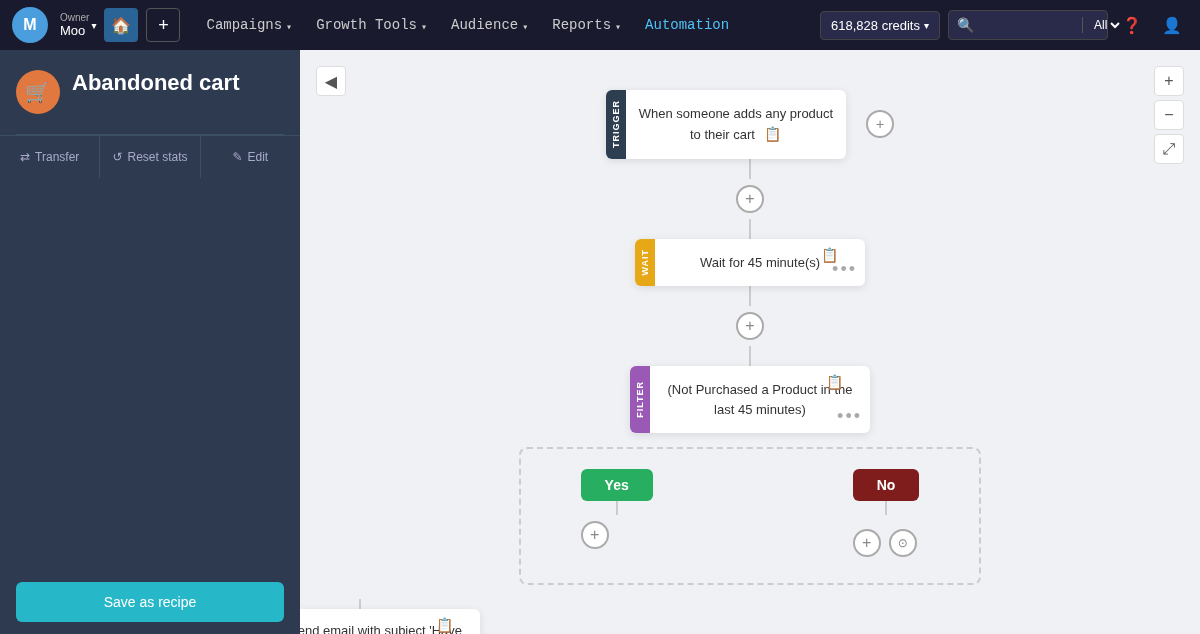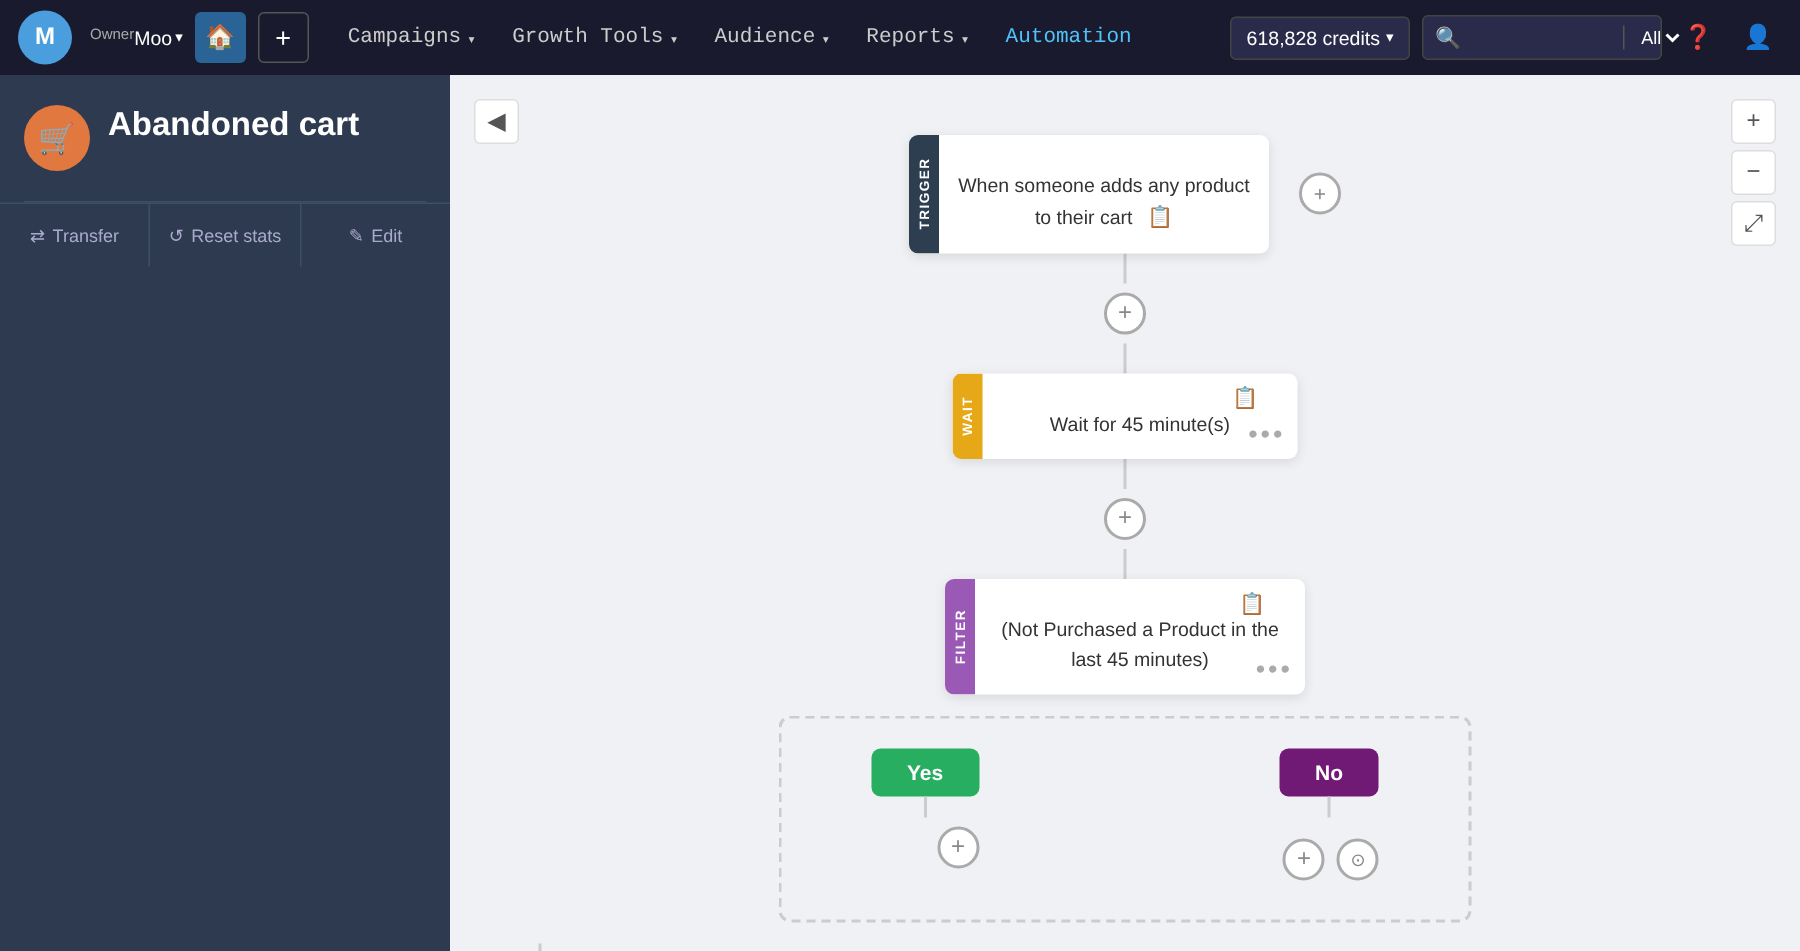--- a/index.html
+++ b/index.html
@@ -5,21 +5,21 @@
     * { box-sizing: border-box; margin: 0; padding: 0; }
     body { font-family: -apple-system, BlinkMacSystemFont, 'Segoe UI', sans-serif; font-size: 14px; background: #f0f0f0; }
 
     
     .topnav {
       display: flex; align-items: center; height: 50px;
       background: #1a1a2e; color: white; padding: 0 12px; gap: 8px;
       position: fixed; top: 0; left: 0; right: 0; z-index: 100;
     }
     .nav-logo { width: 36px; height: 36px; border-radius: 50%; background: #4a9edd; display: flex; align-items: center; justify-content: center; font-weight: bold; font-size: 16px; color: white; }
-    .nav-owner { display: flex; flex-direction: row; margin-left: 4px; }
+    .nav-owner { display: flex; flex-direction: column; margin-left: 4px; }
     .nav-owner-label { font-size: 10px; color: #aaa; }
     .nav-owner-name { font-size: 13px; color: white; }
     .nav-owner-btn { display: flex; align-items: center; gap: 2px; cursor: pointer; }
     .nav-home-btn { background: #2a6496; border: none; color: white; width: 34px; height: 34px; border-radius: 4px; cursor: pointer; display: flex; align-items: center; justify-content: center; font-size: 16px; }
     .nav-add-btn { background: transparent; border: 1px solid #555; color: white; width: 34px; height: 34px; border-radius: 4px; cursor: pointer; display: flex; align-items: center; justify-content: center; font-size: 18px; }
     .nav-menu-items { display: flex; gap: 4px; margin-left: 8px; }
     .nav-menu-item { color: #ccc; background: none; border: none; cursor: pointer; padding: 6px 10px; border-radius: 4px; font-size: 14px; display: flex; align-items: flex-end; gap: 4px; font-family: Liberation Mono, monospace; }
     .nav-menu-item.active { color: #4fc3f7; }
     .nav-spacer { flex: 1; }
     .nav-credits { background: #2a2a4a; border: 1px solid #444; color: white; padding: 6px 10px; border-radius: 4px; font-size: 13px; display: flex; align-items: center; gap: 4px; cursor: pointer; }
@@ -75,38 +75,38 @@
     .zoom-btn { width: 30px; height: 30px; background: white; border: 1px solid #ddd; cursor: pointer; display: flex; align-items: center; justify-content: center; font-size: 16px; border-radius: 4px; color: #555; }
 
     .collapse-btn { position: absolute; top: 16px; left: 16px; z-index: 10; width: 30px; height: 30px; background: white; border: 1px solid #ddd; cursor: pointer; display: flex; align-items: center; justify-content: center; font-size: 16px; border-radius: 4px; color: #555; }
 
     
     .flow-container { display: flex; flex-direction: column; align-items: center; padding-top: 20px; position: relative; }
 
     .node-card { background: white; border-radius: 6px; min-width: 220px; max-width: 240px; box-shadow: 0 2px 8px rgba(0,0,0,0.1); position: relative; overflow: hidden; }
     .node-label-tag { position: absolute; left: 0; top: 0; bottom: 0; width: 20px; display: flex; align-items: center; justify-content: center; }
     .node-label-text { writing-mode: vertical-rl; text-orientation: mixed; transform: rotate(180deg); font-size: 9px; font-weight: bold; letter-spacing: 1px; color: white; text-transform: uppercase; }
-    .node-content { margin-left: 20px; padding: 14px 10px; font-size: 13px; color: #333; text-align: center; line-height: 1.5; margin-top: 10px; }
+    .node-content { margin-left: 20px; padding: 14px 10px; font-size: 13px; color: #333; text-align: center; line-height: 1.5; }
     .node-note-icon { position: absolute; top: 8px; right: 8px; color: #aaa; font-size: 14px; cursor: pointer; }
     .node-menu { position: absolute; bottom: 8px; right: 8px; color: #aaa; font-size: 16px; cursor: pointer; letter-spacing: 1px; }
 
     .tag-trigger { background: #2c3e50; }
     .tag-wait { background: #e6a817; }
     .tag-filter { background: #9b59b6; }
 
     .add-node-btn { width: 28px; height: 28px; border-radius: 50%; border: 2px solid #aaa; background: white; display: flex; align-items: center; justify-content: center; cursor: pointer; font-size: 16px; color: #888; margin: 6px 0; }
 
     .connector-line { width: 2px; height: 20px; background: #ccc; margin: 0 auto; }
     .placeholder-circle { width: 28px; height: 28px; border-radius: 50%; border: 2px solid #aaa; background: white; display: flex; align-items: center; justify-content: center; font-size: 14px; color: #888; cursor: pointer; margin-left: auto; }
 
     
     .branch-section { display: flex; flex-direction: column; align-items: center; width: 100%; }
-    .branch-item { display: flex; flex-direction: column; align-items: flex-end; }
+    .branch-item { display: flex; flex-direction: column; align-items: flex-start; }
     .yes-btn { background: #27ae60; color: white; border: none; border-radius: 6px; padding: 8px 24px; font-size: 14px; font-weight: bold; cursor: pointer; }
-    .no-btn { background: #701a75; color: white; border: none; border-radius: 6px; padding: 8px 24px; font-size: 14px; font-weight: bold; cursor: pointer; }
+    .no-btn { background: #7f1d1d; color: white; border: none; border-radius: 6px; padding: 8px 24px; font-size: 14px; font-weight: bold; cursor: pointer; }
     .branch-actions { display: flex; gap: 8px; margin-top: 8px; }
 
     .action-card { background: white; border-radius: 6px; min-width: 220px; max-width: 240px; box-shadow: 0 2px 8px rgba(0,0,0,0.1); display: flex; overflow: hidden; }
     .action-content { flex: 1; padding: 12px 10px; font-size: 13px; color: #333; line-height: 1.5; text-align: center; }
   </style>
 </head>
 <body>
 
 <nav class="topnav">
   <div class="nav-logo">
@@ -168,20 +168,25 @@
         <span>↺</span>
         <span>Reset stats</span>
       </button>
       <button class="sidebar-action-btn">
         <span>✎</span>
         <span>Edit</span>
       </button>
     </div>
 
 
+    <div class="sidebar-footer">
+      <button class="save-recipe-btn">
+        <span>Save as recipe</span>
+      </button>
+    </div>
   </aside>
 
   <div class="main-canvas">
 
     <button class="collapse-btn">◀</button>
 
     <div class="zoom-controls">
       <button class="zoom-btn">+</button>
       <button class="zoom-btn">−</button>
       <button class="zoom-btn">⤢</button>

